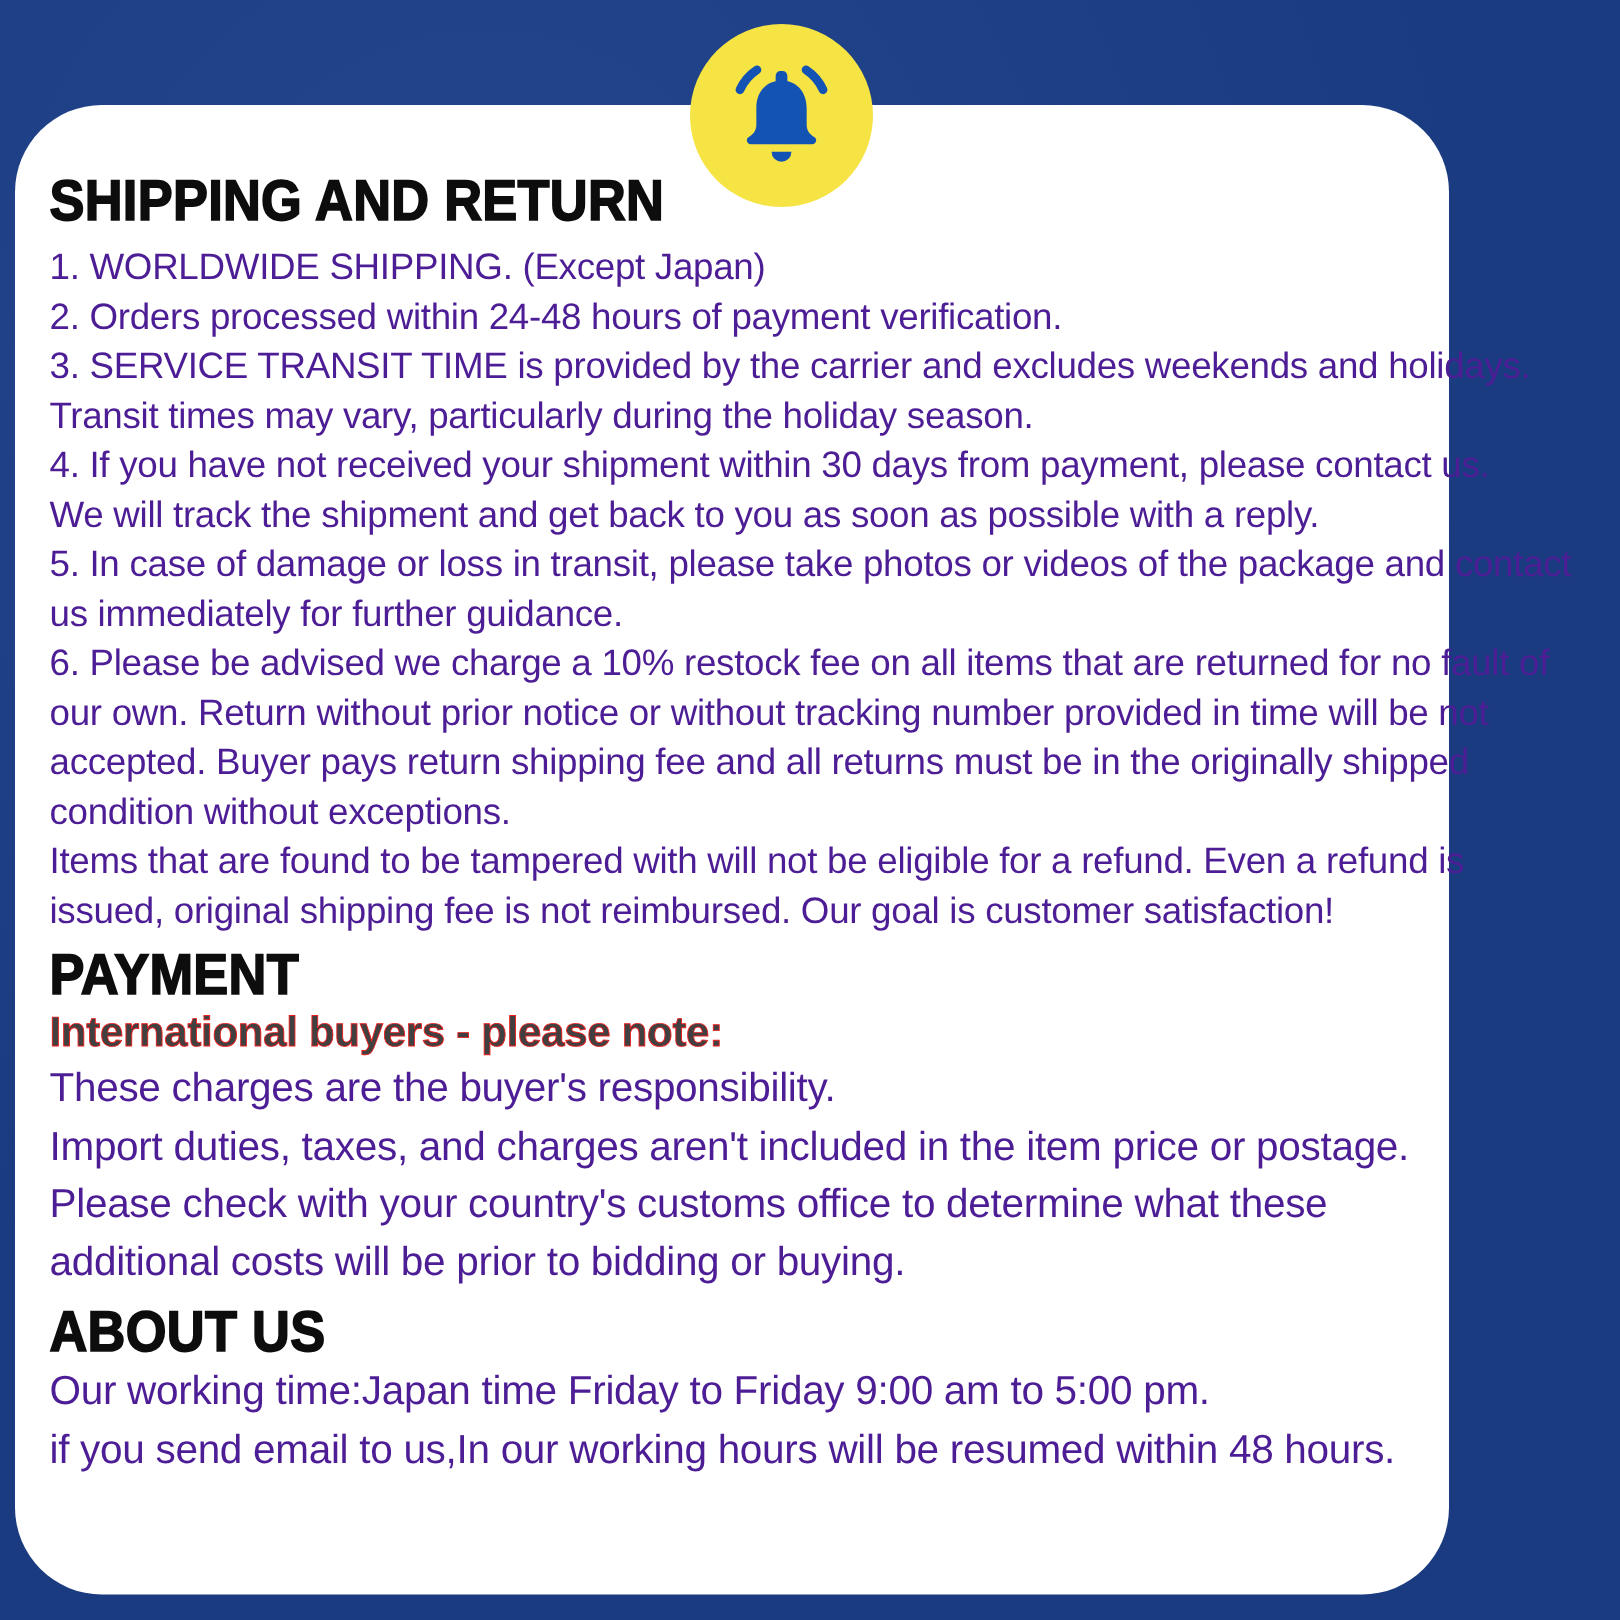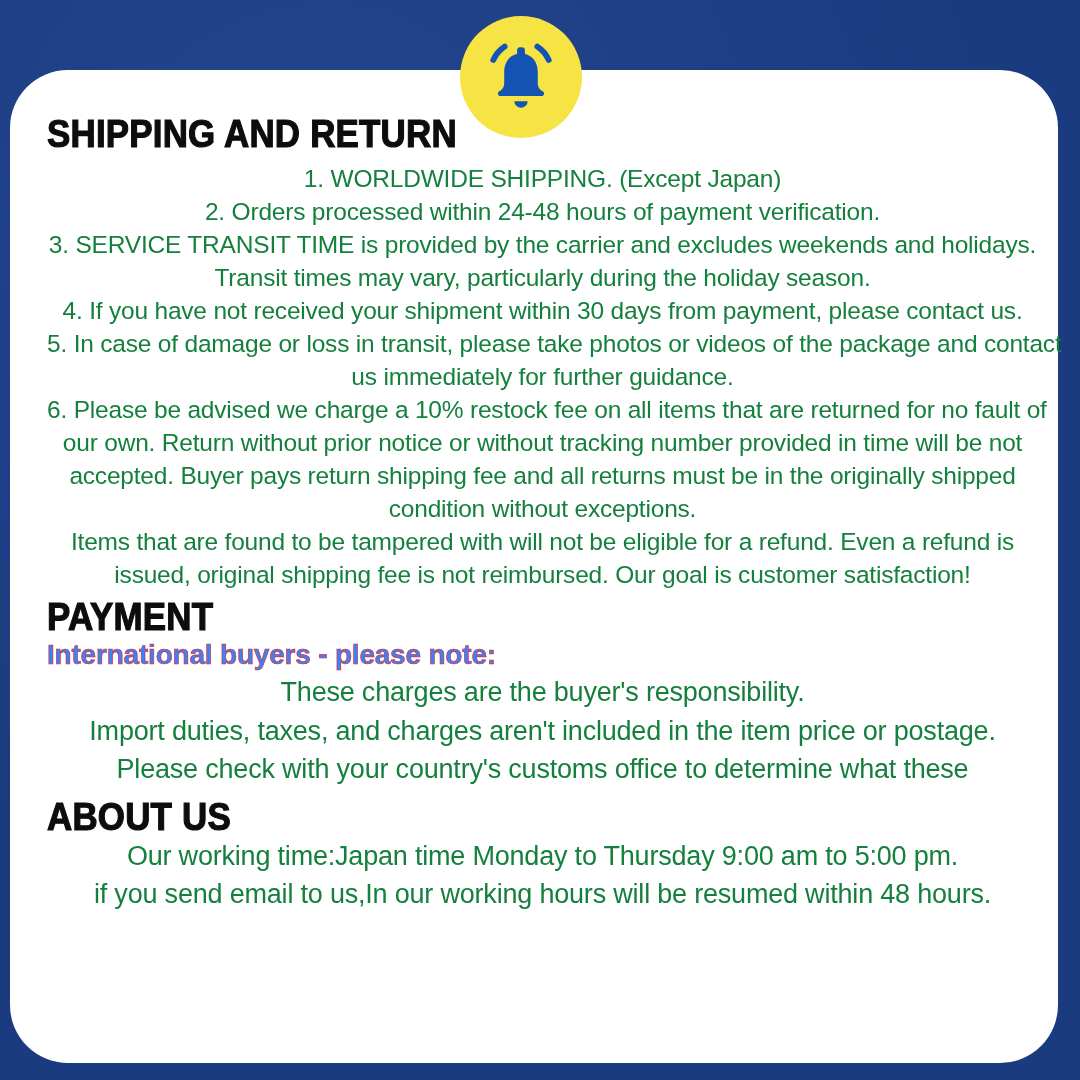--- a/index.html
+++ b/index.html
@@ -18,26 +18,26 @@
     position: absolute;
     inset: 0;
     background:
       radial-gradient(circle at 30% 20%, rgba(255,255,255,0.04), rgba(0,0,0,0.05) 60%),
       #1b3e87;
   }
   .card {
     position: absolute;
     left: 10px;
     top: 70px;
-    width: 1048px;
+    width: 956px;
     height: 993px;
     background: #ffffff;
     border-radius: 58px;
     box-sizing: border-box;
-    padding: 44px 20px 0 37px;
+    padding: 44px 20px 0 23px;
   }
   .badge {
     position: absolute;
     left: 460px;
     top: 16px;
     width: 122px;
     height: 122px;
     border-radius: 50%;
     background: #f6e344;
     z-index: 3;
@@ -55,36 +55,36 @@
     font-size: 36px;
     line-height: 40px;
     font-weight: 900;
     color: #0d0d0d;
     letter-spacing: 0.2px;
     -webkit-text-stroke: 1.1px #0d0d0d;
     display: block;
     transform: scale(0.97, 1.06);
     transform-origin: left center;
   }
-  .body-block { color: #15803d; text-align: center; }
+  .body-block { color: #4c1d95; }
   .body-block .line {
     white-space: nowrap;
   }
   .small-lines { margin-top: 8px; }
   .small-lines .line {
     font-size: 24.5px;
     line-height: 33px;
     letter-spacing: -0.2px;
   }
   .section-payment { margin-top: 6px; }
   .note-line {
     font-size: 28px;
     line-height: 36px;
     font-weight: 800;
-    color: #3b82f6;
+    color: #404040;
     -webkit-text-stroke: 0.6px #ee1c1c;
     letter-spacing: -0.2px;
     white-space: nowrap;
   }
   .large-lines .line {
     font-size: 27px;
     line-height: 38.5px;
     letter-spacing: -0.2px;
   }
   .section-about { margin-top: 8px; }
@@ -111,43 +111,45 @@
   <div class="card">
 
     <section>
       <h1 class="section-title">SHIPPING AND RETURN</h1>
       <div class="body-block small-lines">
         <div class="line">1. WORLDWIDE SHIPPING. (Except Japan)</div>
         <div class="line">2. Orders processed within 24-48 hours of payment verification.</div>
         <div class="line">3. SERVICE TRANSIT TIME is provided by the carrier and excludes weekends and holidays.</div>
         <div class="line">Transit times may vary, particularly during the holiday season.</div>
         <div class="line">4. If you have not received your shipment within 30 days from payment, please contact us.</div>
+        <div class="line">We will track the shipment and get back to you as soon as possible with a reply.</div>
         <div class="line">5. In case of damage or loss in transit, please take photos or videos of the package and contact</div>
         <div class="line">us immediately for further guidance.</div>
         <div class="line">6. Please be advised we charge a 10% restock fee on all items that are returned for no fault of</div>
         <div class="line">our own. Return without prior notice or without tracking number provided in time will be not</div>
         <div class="line">accepted. Buyer pays return shipping fee and all returns must be in the originally shipped</div>
         <div class="line">condition without exceptions.</div>
         <div class="line">Items that are found to be tampered with will not be eligible for a refund. Even a refund is</div>
         <div class="line">issued, original shipping fee is not reimbursed. Our goal is customer satisfaction!</div>
       </div>
     </section>
 
     <section class="section-payment">
       <h1 class="section-title">PAYMENT</h1>
       <div class="note-line">International buyers - please note:</div>
       <div class="body-block large-lines">
         <div class="line">These charges are the buyer's responsibility.</div>
         <div class="line">Import duties, taxes, and charges aren't included in the item price or postage.</div>
         <div class="line">Please check with your country's customs office to determine what these</div>
+        <div class="line">additional costs will be prior to bidding or buying.</div>
       </div>
     </section>
 
     <section class="section-about">
       <h1 class="section-title">ABOUT US</h1>
       <div class="body-block large-lines">
-        <div class="line">Our working time:Japan time Monday to Thursday 9:00 am to 5:00 pm.</div>
+        <div class="line">Our working time:Japan time Friday to Friday 9:00 am to 5:00 pm.</div>
         <div class="line">if you send email to us,In our working hours will be resumed within 48 hours.</div>
       </div>
     </section>
 
   </div>
 </div>
 
 </body></html>

